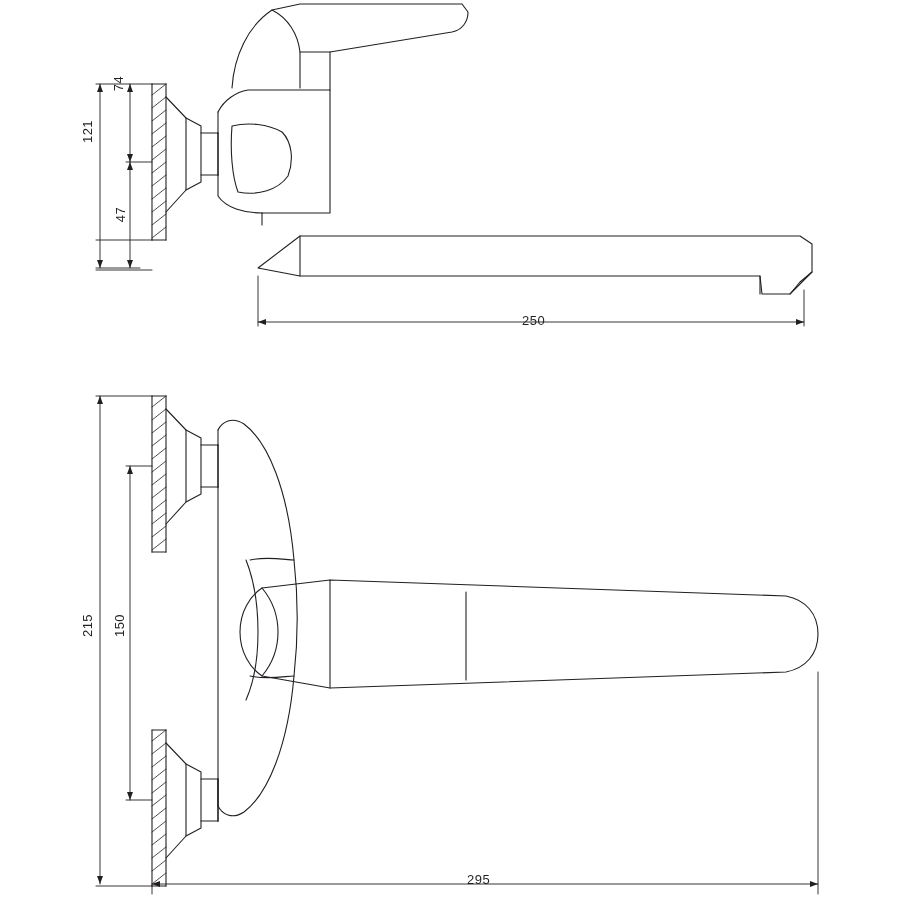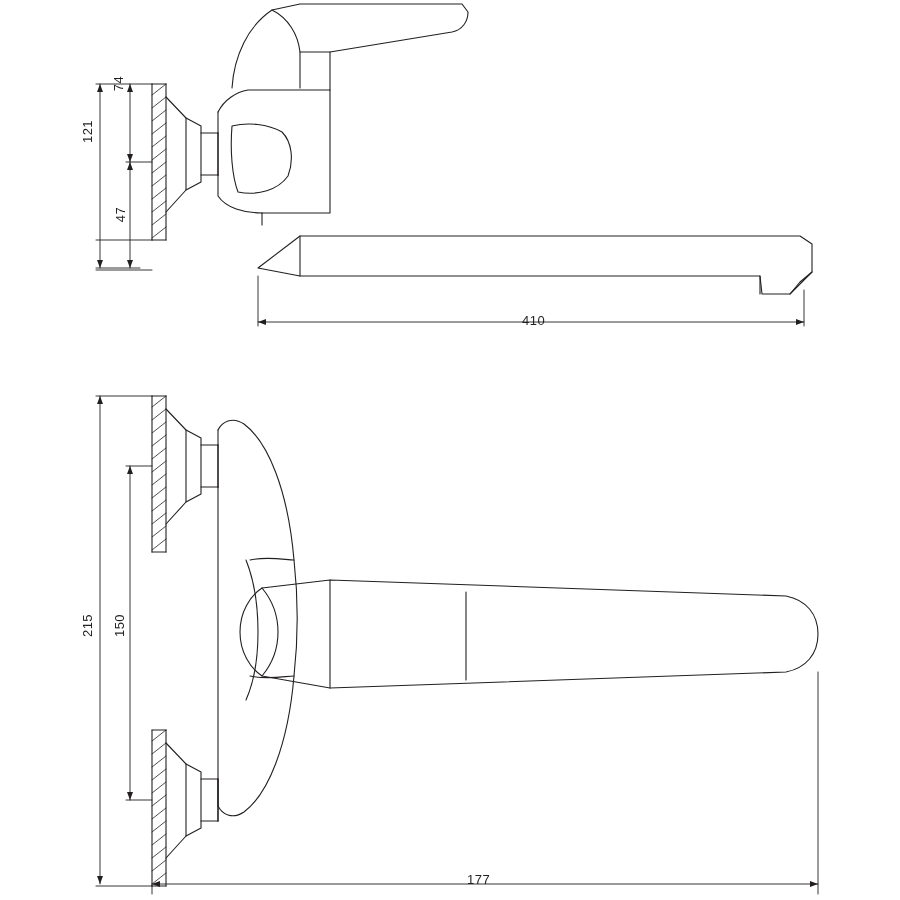--- a/index.html
+++ b/index.html
@@ -226,17 +226,17 @@
       <line x1="152" y1="884" x2="818" y2="884"></line>
       <path d="M152 884 l 8 -3 l 0 6 z" fill="#231f20" stroke="none"></path>
       <path d="M818 884 l -8 -3 l 0 6 z" fill="#231f20" stroke="none"></path>
     </g>
   </g>
 </svg>
 
 <div class="dim-label vert" style="left:76px; top:124px;">121</div>
 <div class="dim-label vert" style="left:111px; top:76px;">74</div>
 <div class="dim-label vert" style="left:113px; top:207px;">47</div>
-<div class="dim-label" style="left:522px; top:313px;">410</div>
+<div class="dim-label" style="left:522px; top:313px;">250</div>
 
 <div class="dim-label vert" style="left:76px; top:618px;">215</div>
 <div class="dim-label vert" style="left:108px; top:618px;">150</div>
-<div class="dim-label" style="left:467px; top:872px;">177</div>
+<div class="dim-label" style="left:467px; top:872px;">295</div>
 
 </body></html>

